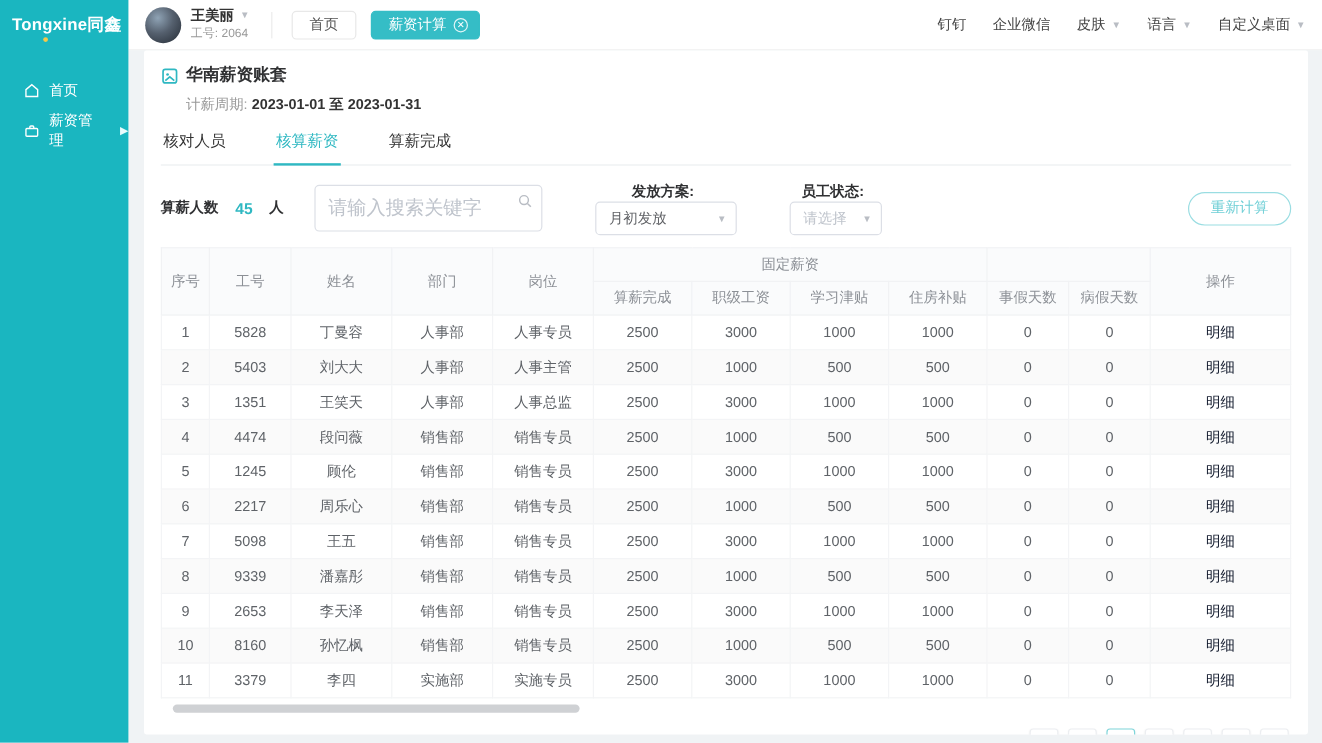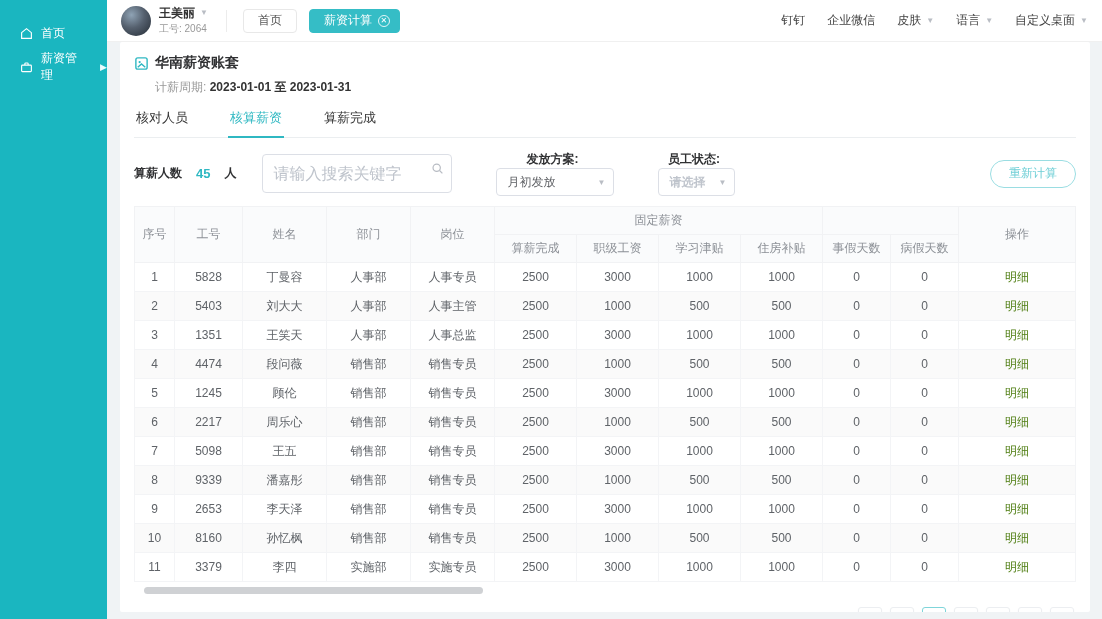--- a/index.html
+++ b/index.html
@@ -57,51 +57,55 @@
   .search-input { width:190px; height:39px; border:1px solid #dcdfe6; border-radius:4px;
     font-size:16px; color:#606266; padding:0 26px 0 10px; outline:none; }
   .search-input::placeholder { color:#bfc4cc; }
   .search-ic { position:absolute; right:8px; top:7px; width:13px; height:13px; }
   .sel-group { display:flex; align-items:center; margin-left:26px;flex-direction:column; }
   .select { position:relative; height:28px; border:1px solid #dcdfe6; border-radius:4px; background:#fff;
     display:flex; align-items:center; font-size:12px; padding:0 22px 0 10px; margin-left:6px; cursor:pointer; }
   .select .sel-caret { position:absolute; right:8px; font-size:8px; color:#b9bdc4; }
   .sel-value { color:#606266; }
   .sel-placeholder { color:#bfc4cc; }
-  .w1 { width:118px; } .w2 { width:77px;font-weight:bold; }
+  .w1 { width:118px; } .w2 { width:77px; }
   .recalc-btn { margin-left:auto; height:28px; padding:0 18px; border-radius:14px; background:#fff;
     border:1px solid #9adde2; color:#6fcfd6; font-size:12px; cursor:pointer; }
 
   
   table { width:100%; border-collapse:collapse; table-layout:fixed; }
   col.c-seq{width:40px} col.c-id{width:68px} col.c-name{width:84px} col.c-dept{width:84px} col.c-post{width:84px}
   col.c-sal{width:82px} col.c-day{width:68px} col.c-op{width:auto}
   thead th { background:#fafbfc; font-weight:normal; font-size:12px; color:#8c9096;
     border:1px solid #f1f2f4; height:28px; text-align:center; }
   tbody td { font-size:12px; color:#5f6368; text-align:center; height:29px;
     border:1px solid #f3f4f6; border-left:none; }
   tbody td:first-child { border-left:1px solid #f3f4f6; }
   tbody tr:nth-child(even) { background:#fafafa; }
-  .link { color:#4d7c0f; cursor:pointer;text-align:center; }
+  .link { color:#0f172a; cursor:pointer;text-align:center; }
 
   .h-scroll { position:relative; height:7px; margin-top:5px; }
   .h-thumb { position:absolute; left:10px; top:0; width:36%; height:7px; background:#cfd1d4; border-radius:4px; }
 
   .pagination { display:flex; justify-content:flex-end; align-items:center; gap:8px; padding:13px 2px 0; }
   .pg-btn { min-width:24px; height:24px; border:1px solid #eceef1; border-radius:3px; background:#fff;
     font-size:12px; color:#606266; cursor:pointer; box-shadow:0 1px 2px rgba(0,0,0,.04); }
   .pg-btn.arrow { color:#9aa0a6; font-size:13px; line-height:1; }
   .pg-btn.active { border-color:#7fd5da; color:#2fb8c2; }
 </style>
 </head>
 <body>
 
 <div class="app">
 
   <aside class="sidebar">
+    <div class="logo">
+      <span class="logo-text">Tongxine同鑫</span>
+      <span class="logo-dot"></span>
+    </div>
     <nav class="side-menu">
       <div class="side-item">
         <span class="s-icon">
           <svg viewBox="0 0 16 16" width="13" height="13">
               <path d="M2 7 L8 2 L14 7 V14 H2 Z" fill="none" stroke="#fff" stroke-width="1.4"></path>
             </svg>
         </span>
         <span>首页</span>
       </div>
       <div class="side-item">

